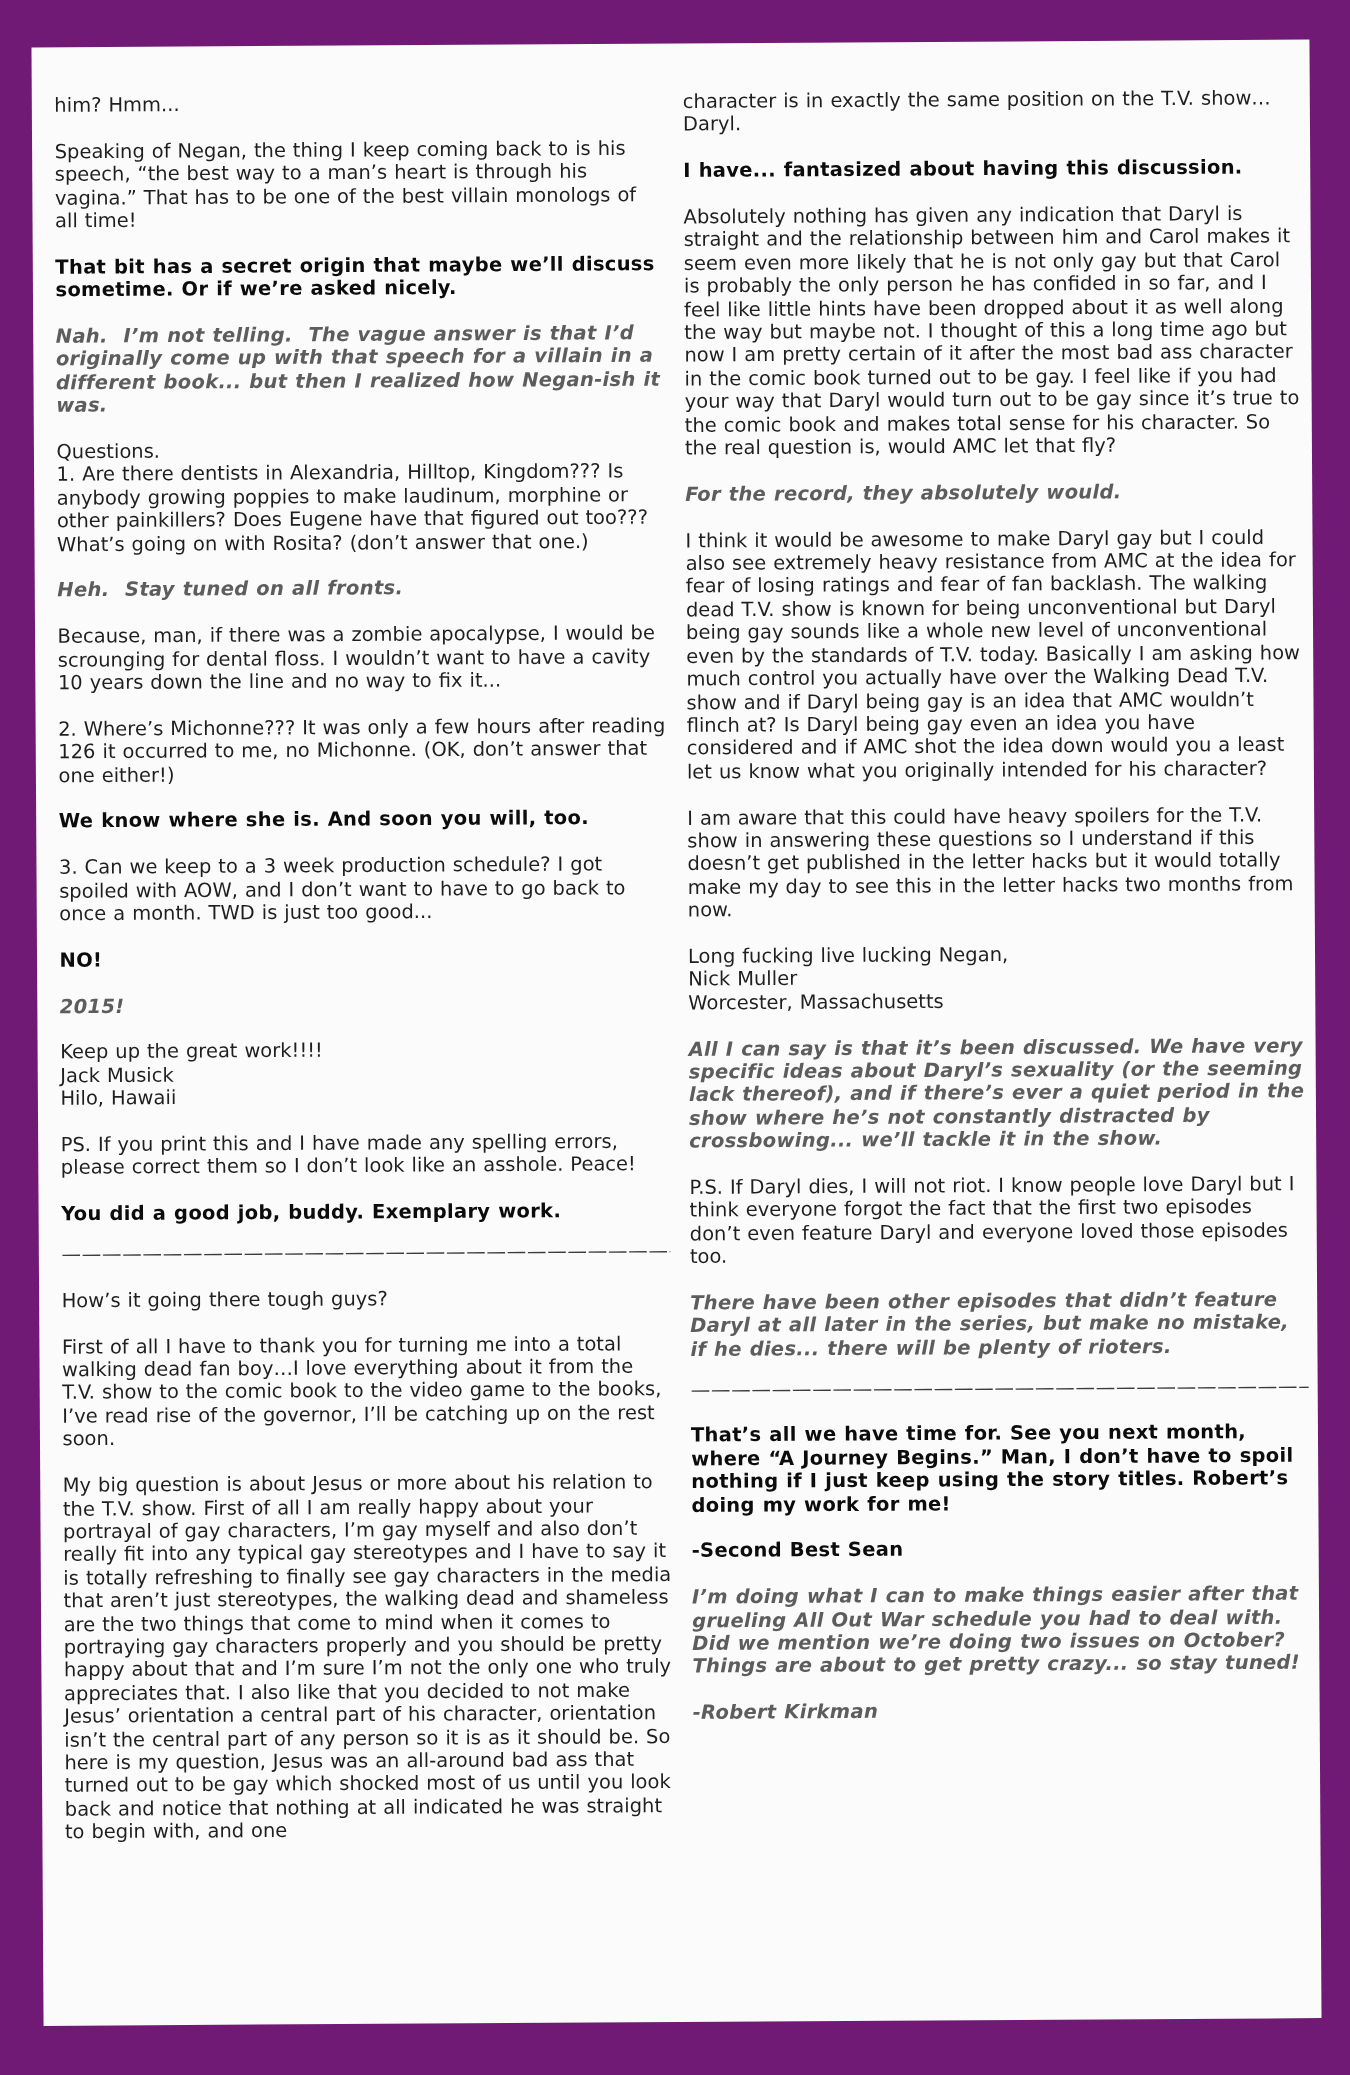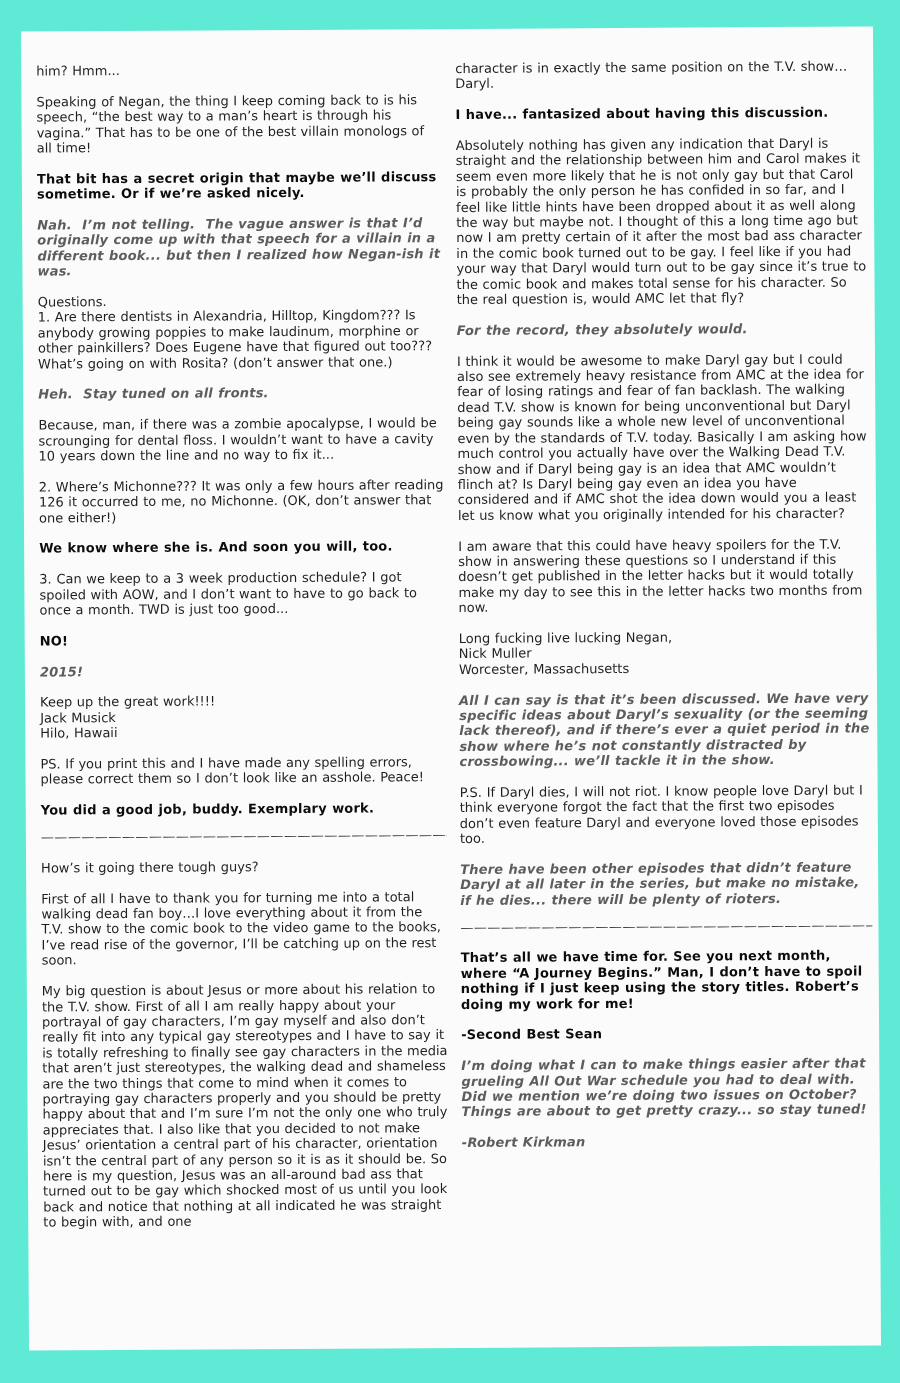--- a/index.html
+++ b/index.html
@@ -61,21 +61,21 @@
     white-space: nowrap;
     overflow: hidden;
     color: #3c3c3c;
     letter-spacing: 0.5px;
     margin-top: -4px;
   }
 </style>
 </head>
 <body>
 
-<div class="frame" style="background: #5eead4;">
+<div class="frame" style="background: #701a75;">
   <div class="paper" style="background: rgb(251, 251, 251);">
     <div class="cols">
       <div class="col left" id="col-left">
           <p class="block letter">him? Hmm...</p>
           <p class="block letter">Speaking of Negan, the thing I keep coming back to is his speech, “the best way to a man’s heart is through his vagina.” That has to be one of the best villain monologs of all time!</p>
           <p class="block sean">That bit has a secret origin that maybe we’ll discuss sometime. Or if we’re asked nicely.</p>
           <p class="block kirkman">Nah.  I’m not telling.  The vague answer is that I’d originally come up with that speech for a villain in a different book... but then I realized how Negan-ish it was.</p>
           <p class="block letter">Questions.
 1. Are there dentists in Alexandria, Hilltop, Kingdom??? Is anybody growing poppies to make laudinum, morphine or other painkillers? Does Eugene have that figured out too??? What’s going on with Rosita? (don’t answer that one.)</p>
           <p class="block kirkman">Heh.  Stay tuned on all fronts.</p>

